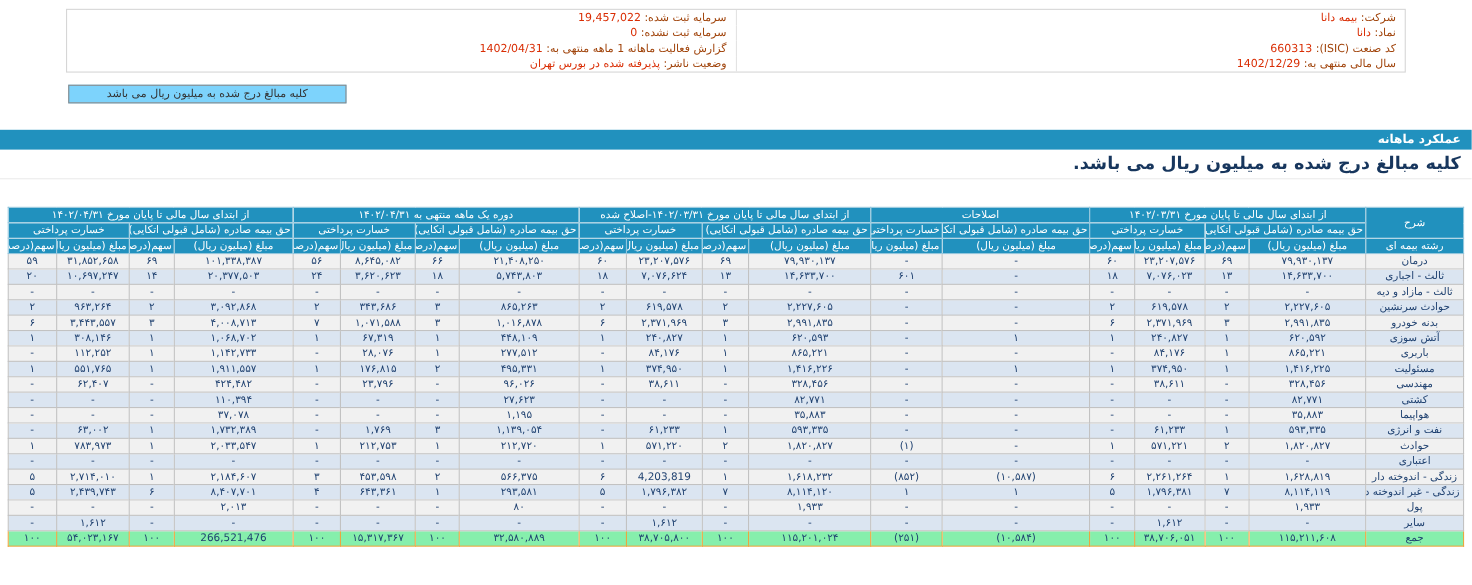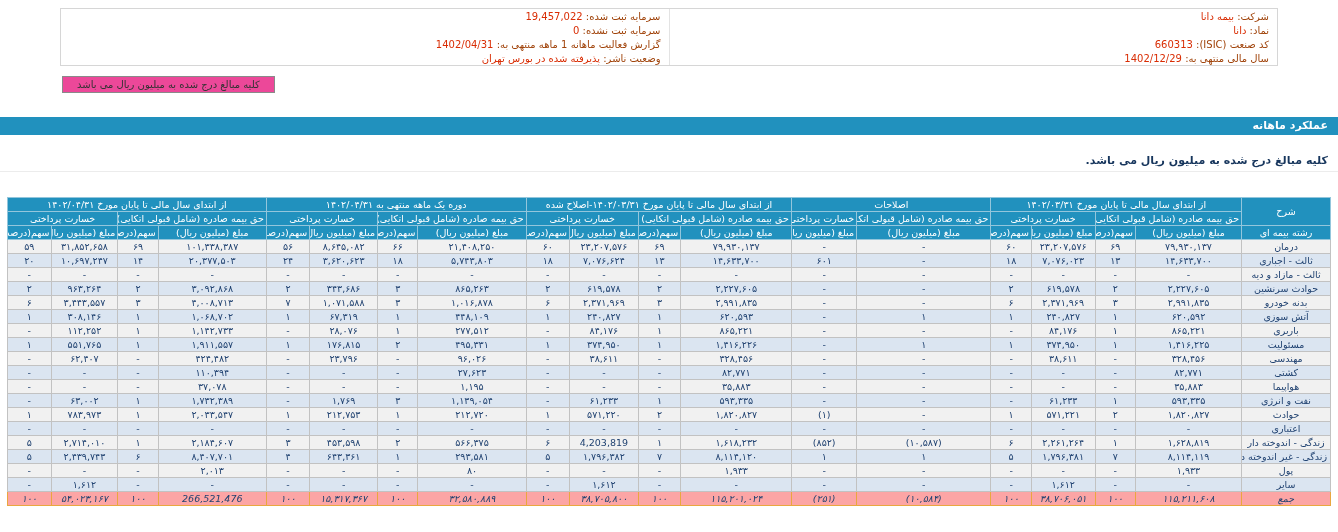--- a/index.html
+++ b/index.html
@@ -14,37 +14,37 @@
   .lbl { color:#a0430a; }
   .val { color:#d92d04; }
   .notice { background:#d7ebcc; border-top:1px solid #b5534d; text-align:center;
     color:#1e7145; font-size:11px; padding:2px 0 3px 0; }
   .notice-icon { display:inline-block; width:12px; height:12px; border-radius:50%;
     background:#3fae49; color:#fff; font-size:9px; line-height:12px; text-align:center;
     font-weight:bold; vertical-align:middle; margin-left:5px; font-style:italic; }
   
   .btn-row { text-align:left; padding:7px 0 0 62px; }
   .amounts-btn { font-family:"DejaVu Sans", sans-serif; font-size:10px; color:#333;
-    background:#ec4899; border:1px solid #8a8a8a; padding:2px 14px; min-width:200px; }
+    background:#7dd3fc; border:1px solid #8a8a8a; padding:2px 34px; min-width:200px; }
   
   .section-bar { margin-top:24px; background:#2191be; color:#fff; font-size:11px;
     font-weight:bold; padding:2px 10px 3px 10px;text-align:right; }
-  .section-note { font-size:11px; font-weight:bold; color:#17365d;
-    padding:3px 10px 4px 10px; border-bottom:1px solid #ececec;margin-top:16px; }
+  .section-note { font-size:16px; font-weight:bold; color:#17365d;
+    padding:3px 10px 4px 10px; border-bottom:1px solid #ececec; }
   
   .tbl-wrap { margin:25px 7px 6px 7px; }
   table.main { border-collapse:collapse; table-layout:fixed; width:100%;border-radius:15px; }
   table.main th { background:#2191be; color:#fff; font-weight:normal; font-size:9.5px;
     border:1px solid #93c6dc; padding:1px 2px; text-align:center; height:14px;
     overflow:hidden; white-space:nowrap; }
   table.main td { font-size:9.5px; color:#1f4170; border:1px solid #c2c2c2;
     padding:1px 3px; text-align:center; height:14px; overflow:hidden; white-space:nowrap; }
   tr.plain td { background:#f1f1f1; }
   tr.alt td { background:#dbe5f1; }
-  tr.total td { background:#fca5a5; border-color:#e9a73f;font-style:italic; }
+  tr.total td { background:#86efac; border-color:#e9a73f; }
   td.sharh { text-align:right; padding-right:5px; }
   .neg { color:#d00000; }
 </style>
 </head>
 <body>
 
 <div class="info-box">
   <table class="info-table">
     <tbody>
         <tr>

